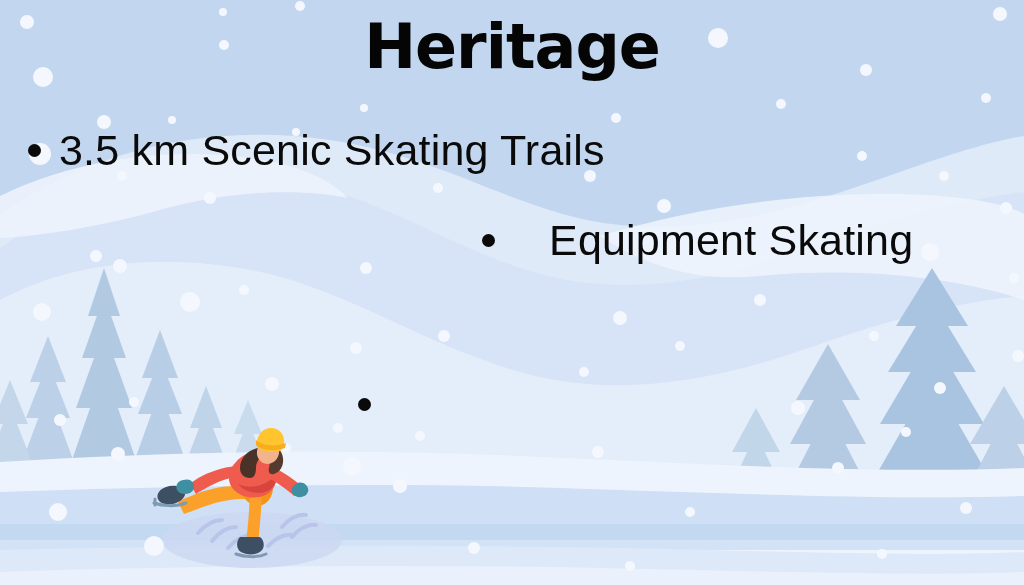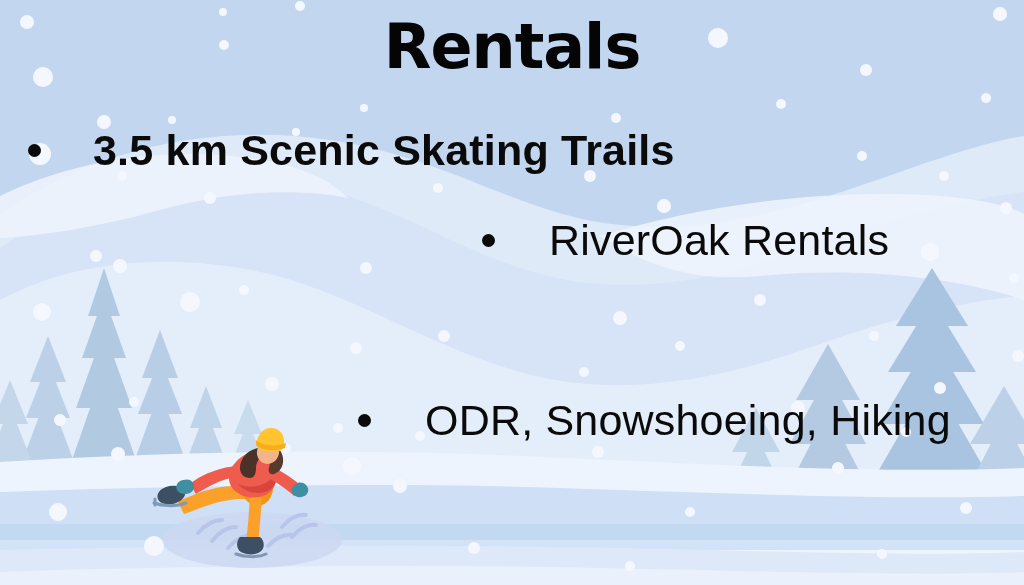--- a/index.html
+++ b/index.html
@@ -38,21 +38,21 @@
     flex:0 0 auto;
   }
   .btext{
     font-size:43px;
     color:#0a0a0a;
     font-weight:400;
     line-height:1.05;
     font-family:"Liberation Sans", sans-serif;
     letter-spacing:0.2px;
   }
-  .gap-a .btext{margin-left:52px;font-weight:bold;}
+  .gap-a .btext{margin-left:18px;}
   .gap-b .btext{margin-left:54px;}
 
   .row1{left:28px;top:128px;}
   .row2{left:482px;top:218px;}
   .row3{left:28px;top:305px;}
   .row4{left:358px;top:398px;}
 </style>
 </head>
 <body>
 
@@ -293,32 +293,31 @@
                  C283,449 280,452 276,452 C268,452 259,451 257,446 Z" fill="#ffc42e"></path>
         <path d="M256,445 C260,450 274,452 285,448 L286,443
                  C276,447 262,446 256,440 Z" fill="#f6ae1e"></path>
       </g>
 
     </g>
   </svg>
 
   <div id="content">
 
-    <div class="title">Rentals</div>
+    <div class="title">Heritage</div>
 
     <div class="bullet-row row1 gap-a">
       <span class="dot"></span>
       <span class="btext">3.5 km Scenic Skating Trails</span>
     </div>
 
     <div class="bullet-row row2 gap-b">
       <span class="dot"></span>
-      <span class="btext">RiverOak Rentals</span>
+      <span class="btext">Equipment Skating</span>
     </div>
 
 
     <div class="bullet-row row4 gap-b">
       <span class="dot"></span>
-      <span class="btext">ODR, Snowshoeing, Hiking</span>
     </div>
 
   </div>
 </div>
 
 </body></html>

